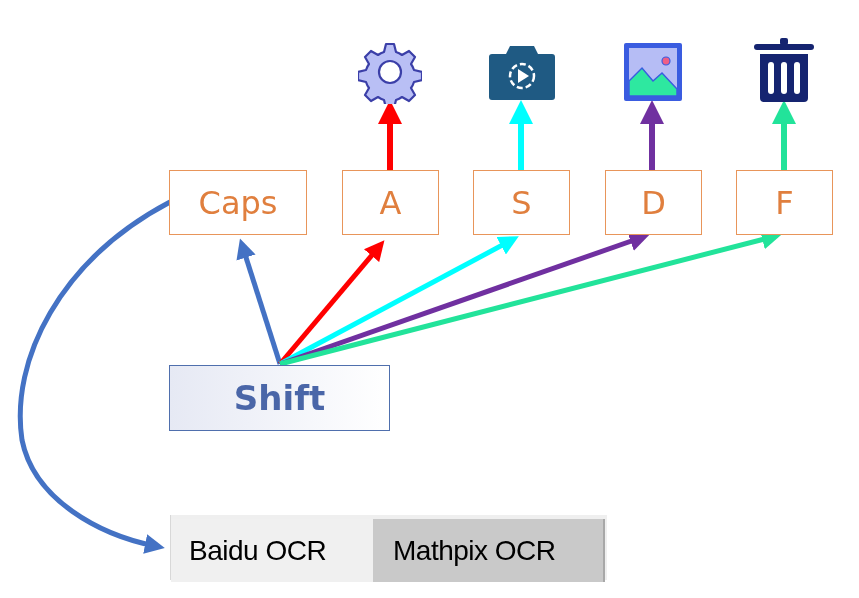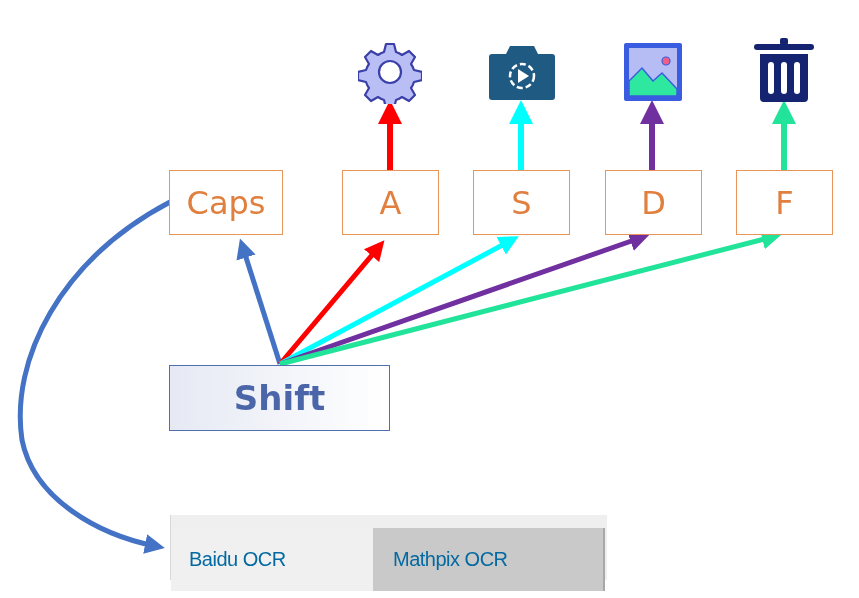--- a/index.html
+++ b/index.html
@@ -6,22 +6,22 @@
   body { width: 859px; height: 598px; position: relative; overflow: hidden;
          font-family: "DejaVu Sans", "Liberation Sans", sans-serif; }
   .key { position: absolute; box-sizing: border-box; border: 1.5px solid #e8955a;
          background: #ffffff; color: #e07f3e; font-size: 32px; display: flex;
          align-items: center; justify-content: center; }
   .shift { position: absolute; box-sizing: border-box; border: 1.5px solid #4f6fad;
            background: linear-gradient(90deg, #e6e9f4 0%, #ffffff 100%);
            color: #4a66a8; font-size: 34px; display: flex; align-items: center; justify-content: center; }
   .tabs { position: absolute; left: 170px; top: 515px; width: 437px; height: 65px;
           background: #efefef; box-sizing: border-box; border-left: 1px solid #d8d8d8; }
-  .tab { position: absolute; top: 13px; height: 63px; display: flex; align-items: center;
-         font-family: "Liberation Sans", sans-serif; font-size: 20px; color: #0369a1; letter-spacing: -0.5px; }
+  .tab { position: absolute; top: 4px; height: 63px; display: flex; align-items: center;
+         font-family: "Liberation Sans", sans-serif; font-size: 28px; color: #000000; letter-spacing: -0.5px; }
   .tab-baidu { left: 0; width: 202px; padding-left: 18px; box-sizing: border-box; background: #f0f0f0; }
   .tab-mathpix { left: 202px; width: 232px; padding-left: 20px; box-sizing: border-box;
                  background: #c9c9c9; border-right: 2px solid #a8a8a8; height: 63px; }
   svg.overlay { position: absolute; left: 0; top: 0; }
   .icon { position: absolute; }
 </style>
 </head>
 <body>
 
 <svg class="overlay" width="859" height="598">
@@ -85,21 +85,21 @@
   <svg width="64" height="66" viewBox="0 0 64 66">
     <rect x="28" y="0" width="8" height="7" rx="2" fill="#152470"></rect>
     <rect x="2" y="6" width="60" height="6" rx="3" fill="#152470"></rect>
     <path d="M8,16 h48 v44 a4,4 0 0 1 -4,4 h-40 a4,4 0 0 1 -4,-4 z" fill="#152470"></path>
     <rect x="16" y="24" width="6" height="32" rx="3" fill="#ffffff"></rect>
     <rect x="29" y="24" width="6" height="32" rx="3" fill="#ffffff"></rect>
     <rect x="42" y="24" width="6" height="32" rx="3" fill="#ffffff"></rect>
   </svg>
 </div>
 
-<div class="key" style="left:169px;top:170px;width:114px;height:65px;">
+<div class="key" style="left:169px;top:170px;width:138px;height:65px;">
   <span>Caps</span>
 </div>
 <div class="key" style="left:342px;top:170px;width:97px;height:65px;">
   <span>A</span>
 </div>
 <div class="key" style="left:473px;top:170px;width:97px;height:65px;">
   <span>S</span>
 </div>
 <div class="key" style="left:605px;top:170px;width:97px;height:65px;">
   <span>D</span>

